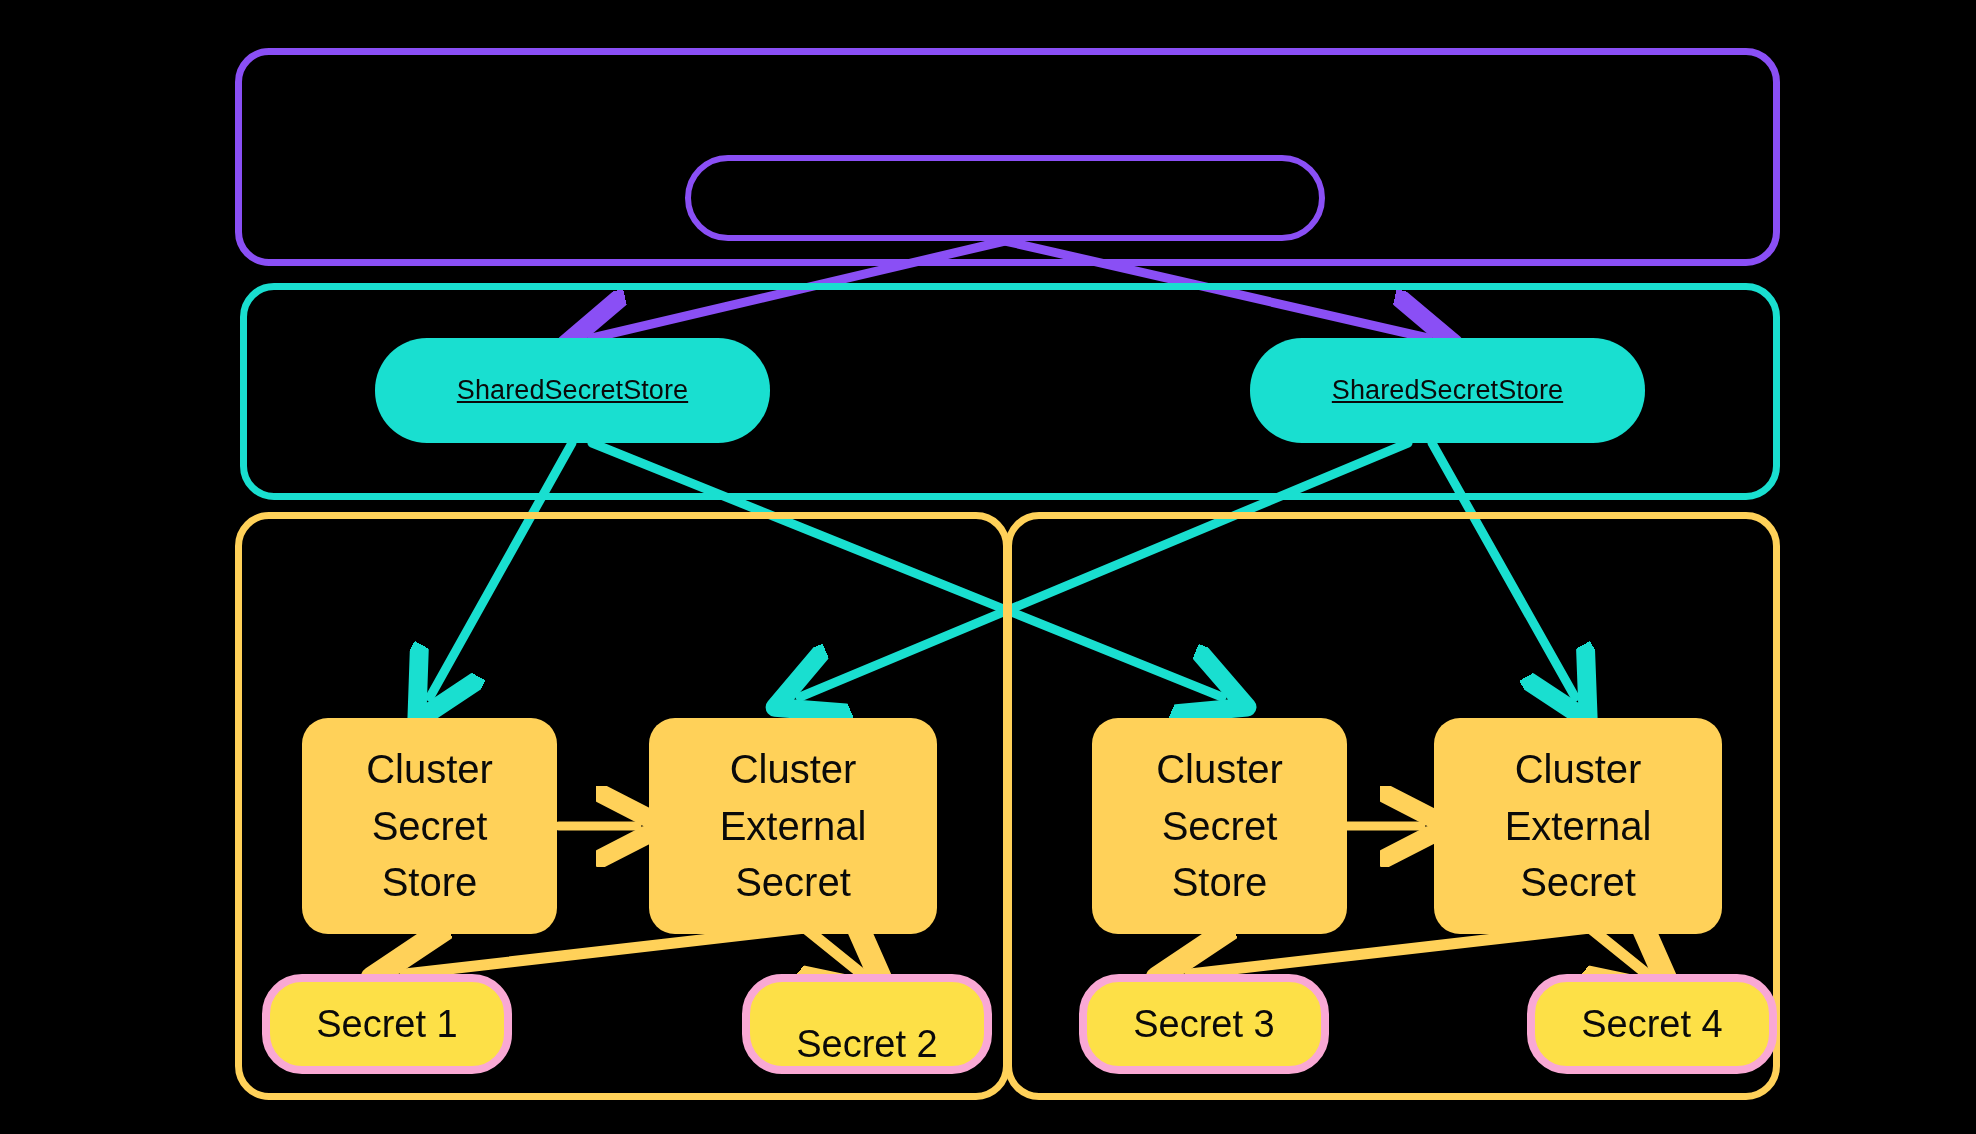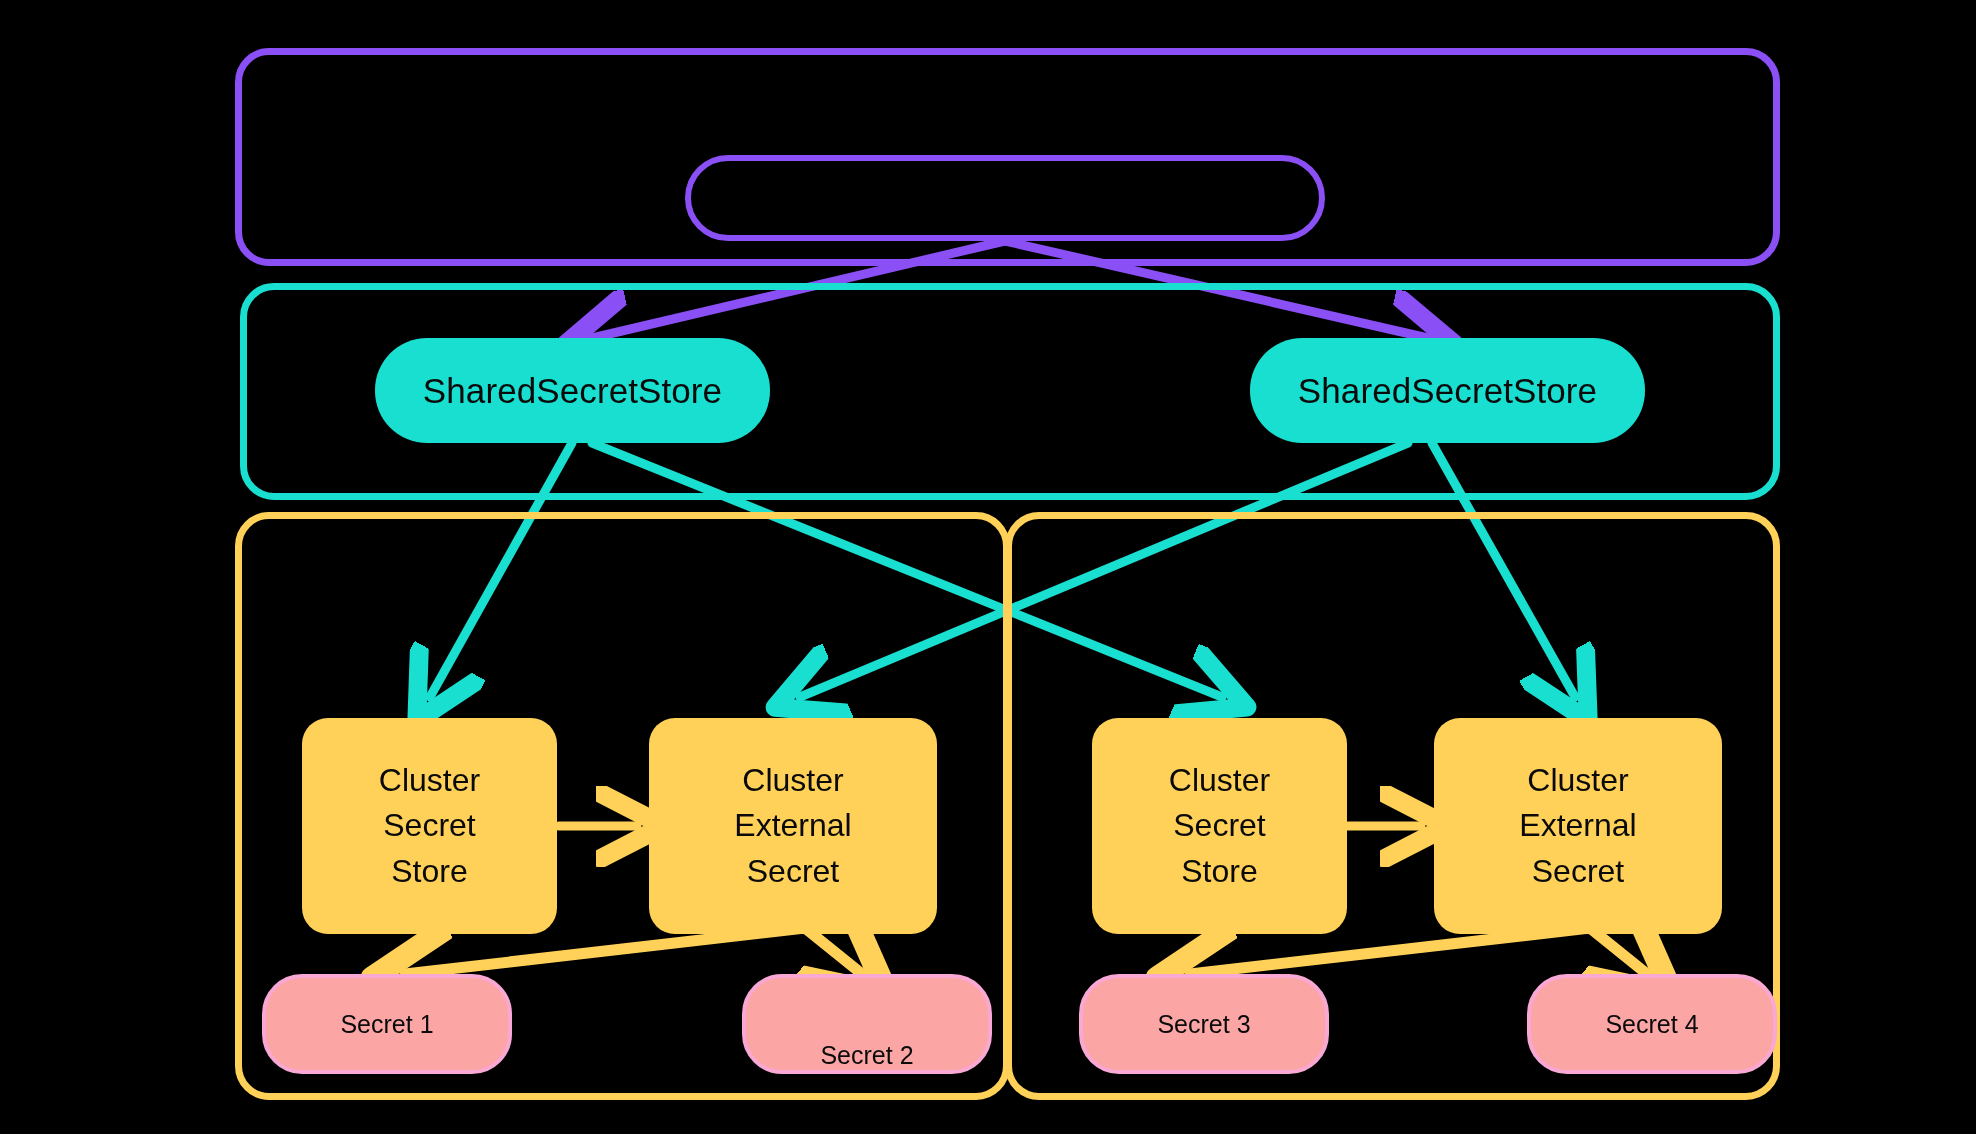--- a/index.html
+++ b/index.html
@@ -60,34 +60,35 @@
   .node-root {
     border: 6px solid #8A4FF5;
     border-radius: 44px;
     background: transparent;
     color: #ffffff;
     font-size: 34px;
   }
   .node-shared {
     background: #19DFD0;
     border-radius: 52px;
-    font-size: 35px;
+    font-size: 27px;
     letter-spacing: 0.1px;
+    text-decoration: underline;
   }
   .node-cluster {
     background: #FFD159;
     border-radius: 26px;
-    font-size: 32px;
+    font-size: 40px;
     line-height: 1.42;
   }
   .node-secret {
-    background: #fca5a5;
-    border: 4px solid #f9a8d4;
+    background: #fde047;
+    border: 8px solid #f9a8d4;
     border-radius: 40px;
-    font-size: 25px;
+    font-size: 38px;
   }
   .node-cluster .stack {
     display: block;
   }
   .node-cluster .stack span {
     display: block;
   }
 </style>
 </head>
 <body>

